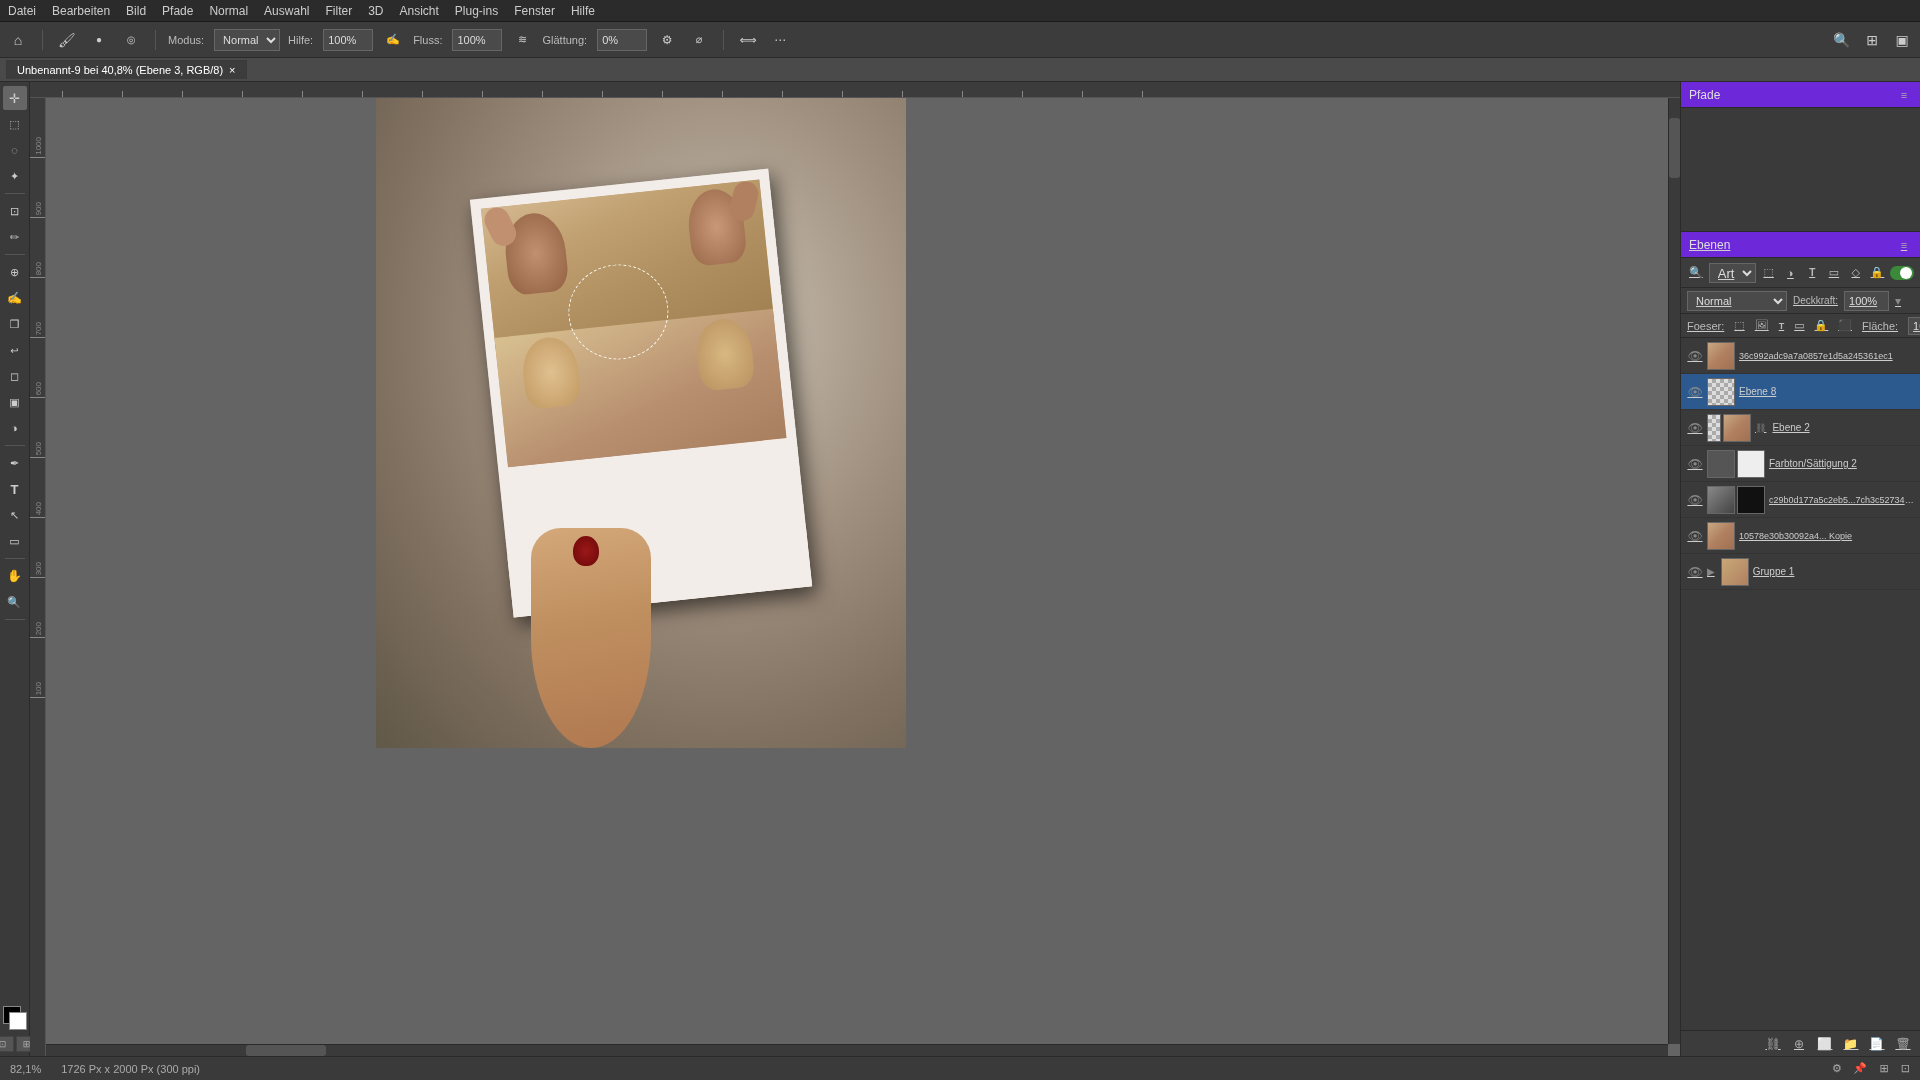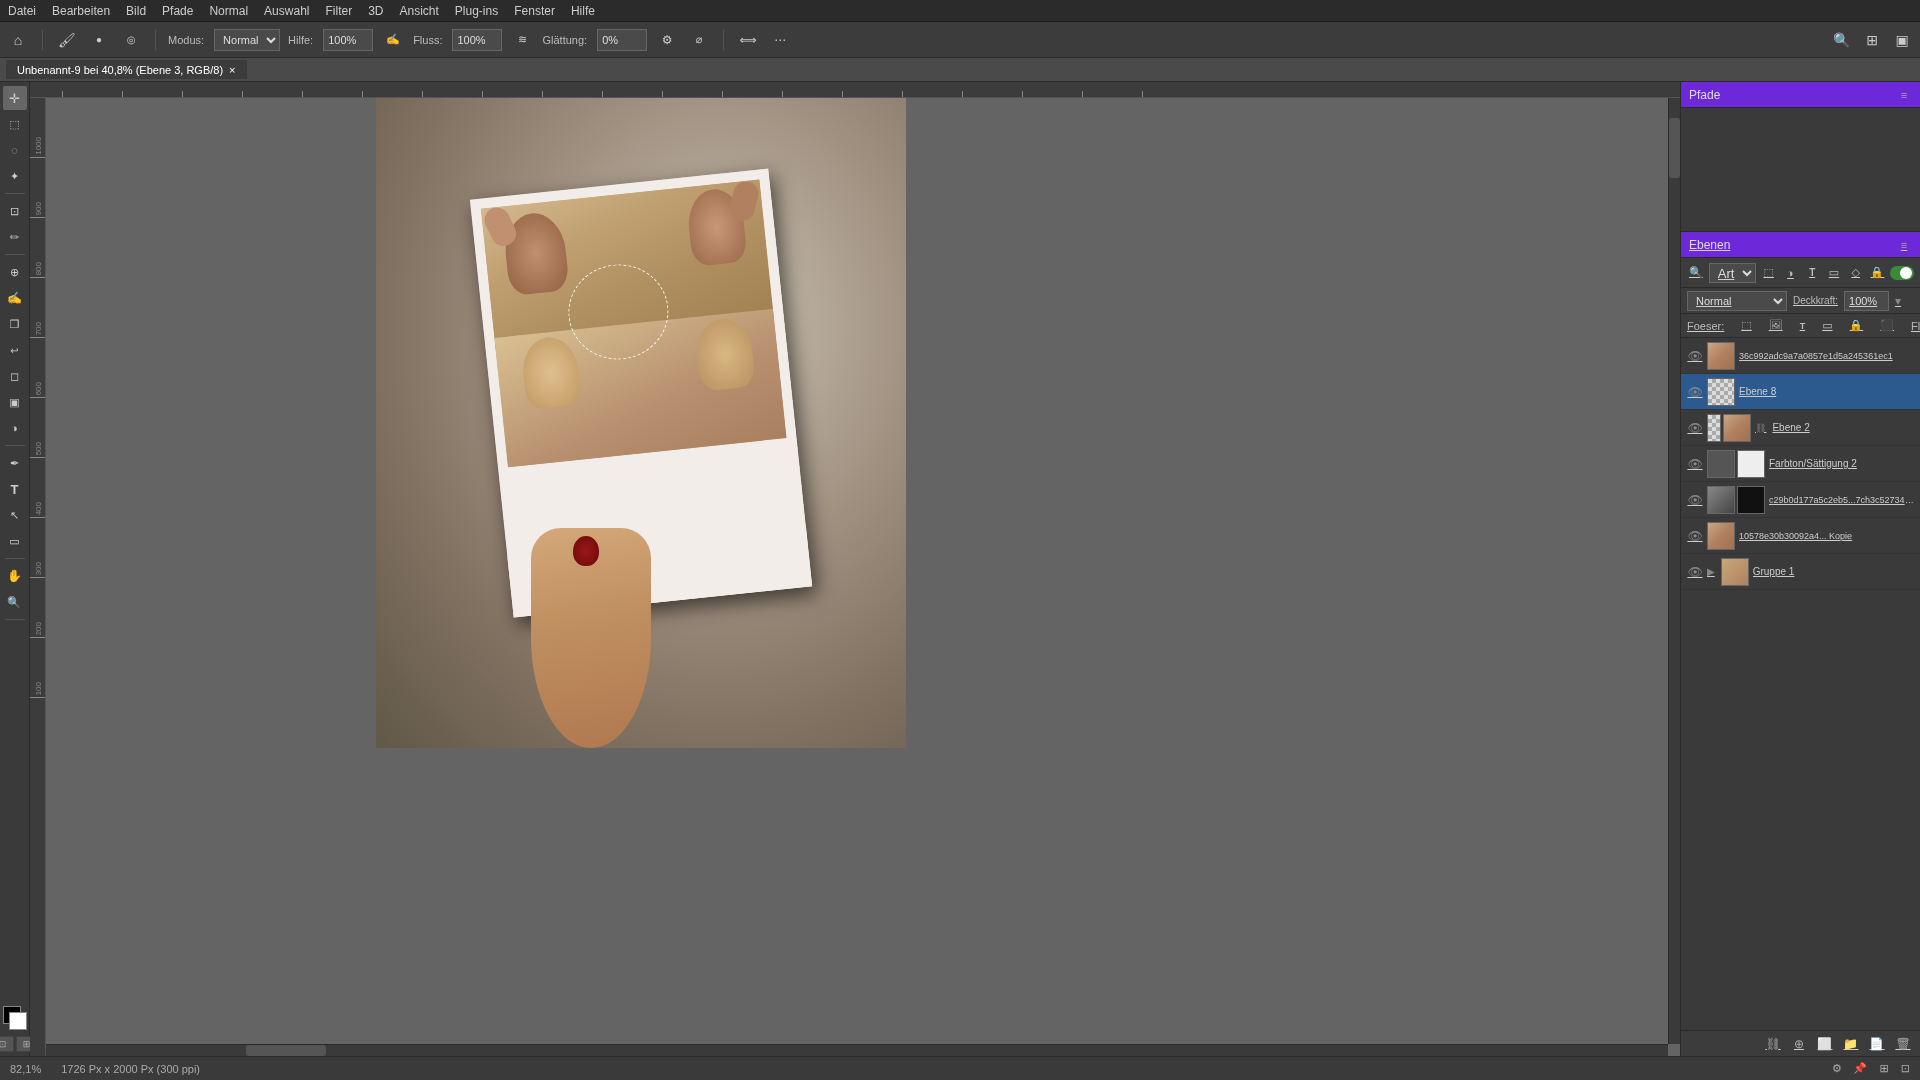--- a/index.html
+++ b/index.html
@@ -115,21 +115,21 @@
       padding: 1px 4px; height: 20px; width: 100px; outline: none;
     }
     .opacity-label { color: #bbb; font-size: 10px; }
     .opacity-input {
       background: #4a4a4a; border: 1px solid #666; color: #ddd; font-size: 11px;
       padding: 1px 4px; height: 20px; width: 45px; outline: none;
     }
 
     .ebenen-fuessel {
       height: 24px; background: #3c3c3c; display: flex; align-items: center;
-      padding: 0 6px; gap: 17px; border-bottom: 1px solid #2a2a2a; font-size: 11px; color: #bbb;
+      padding: 0 6px; gap: 10px; border-bottom: 1px solid #2a2a2a; font-size: 11px; color: #bbb;
     }
     .fuessel-input {
       background: #4a4a4a; border: 1px solid #666; color: #ddd; font-size: 11px;
       padding: 1px 4px; height: 18px; width: 45px; outline: none;
     }
 
     
     #layer-list { flex: 1; overflow-y: auto; background: #3a3a3a; }
     .layer-item {
       height: 36px; display: flex; align-items: center; padding: 0 6px;

